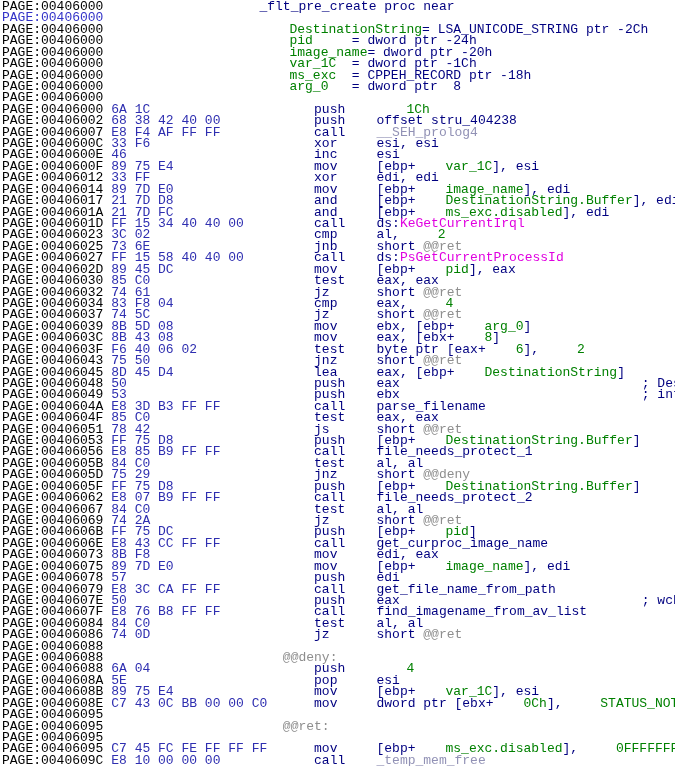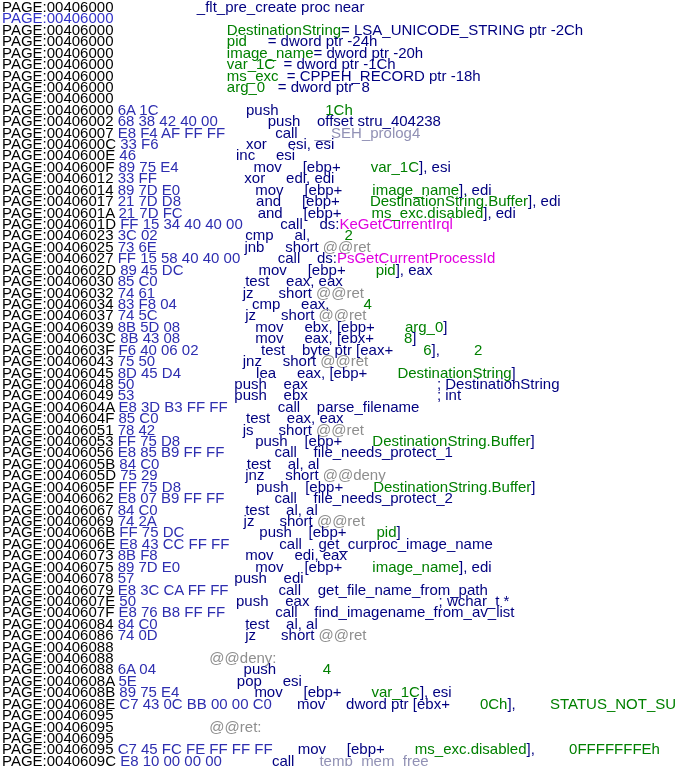--- a/index.html
+++ b/index.html
@@ -6,22 +6,22 @@
     margin: 0;
     padding: 0;
     background: #ffffff;
   }
   body {
     width: 675px;
     height: 766px;
     overflow: hidden;
   }
   #listing {
-    font-family: Liberation Sans, sans-serif;
-    font-size: 15px;
+    font-family: Liberation Mono, monospace;
+    font-size: 13px;
     line-height: 11.43px;
     white-space: pre;
     padding: 1px 0 0 2px;
     cursor: default;
   }
   .line { height: 11.43px; }
   
   .t-k { color: #000000; }              
   .t-a { color: #3232c8; }              
   .t-b { color: #2e2eb0; }              

